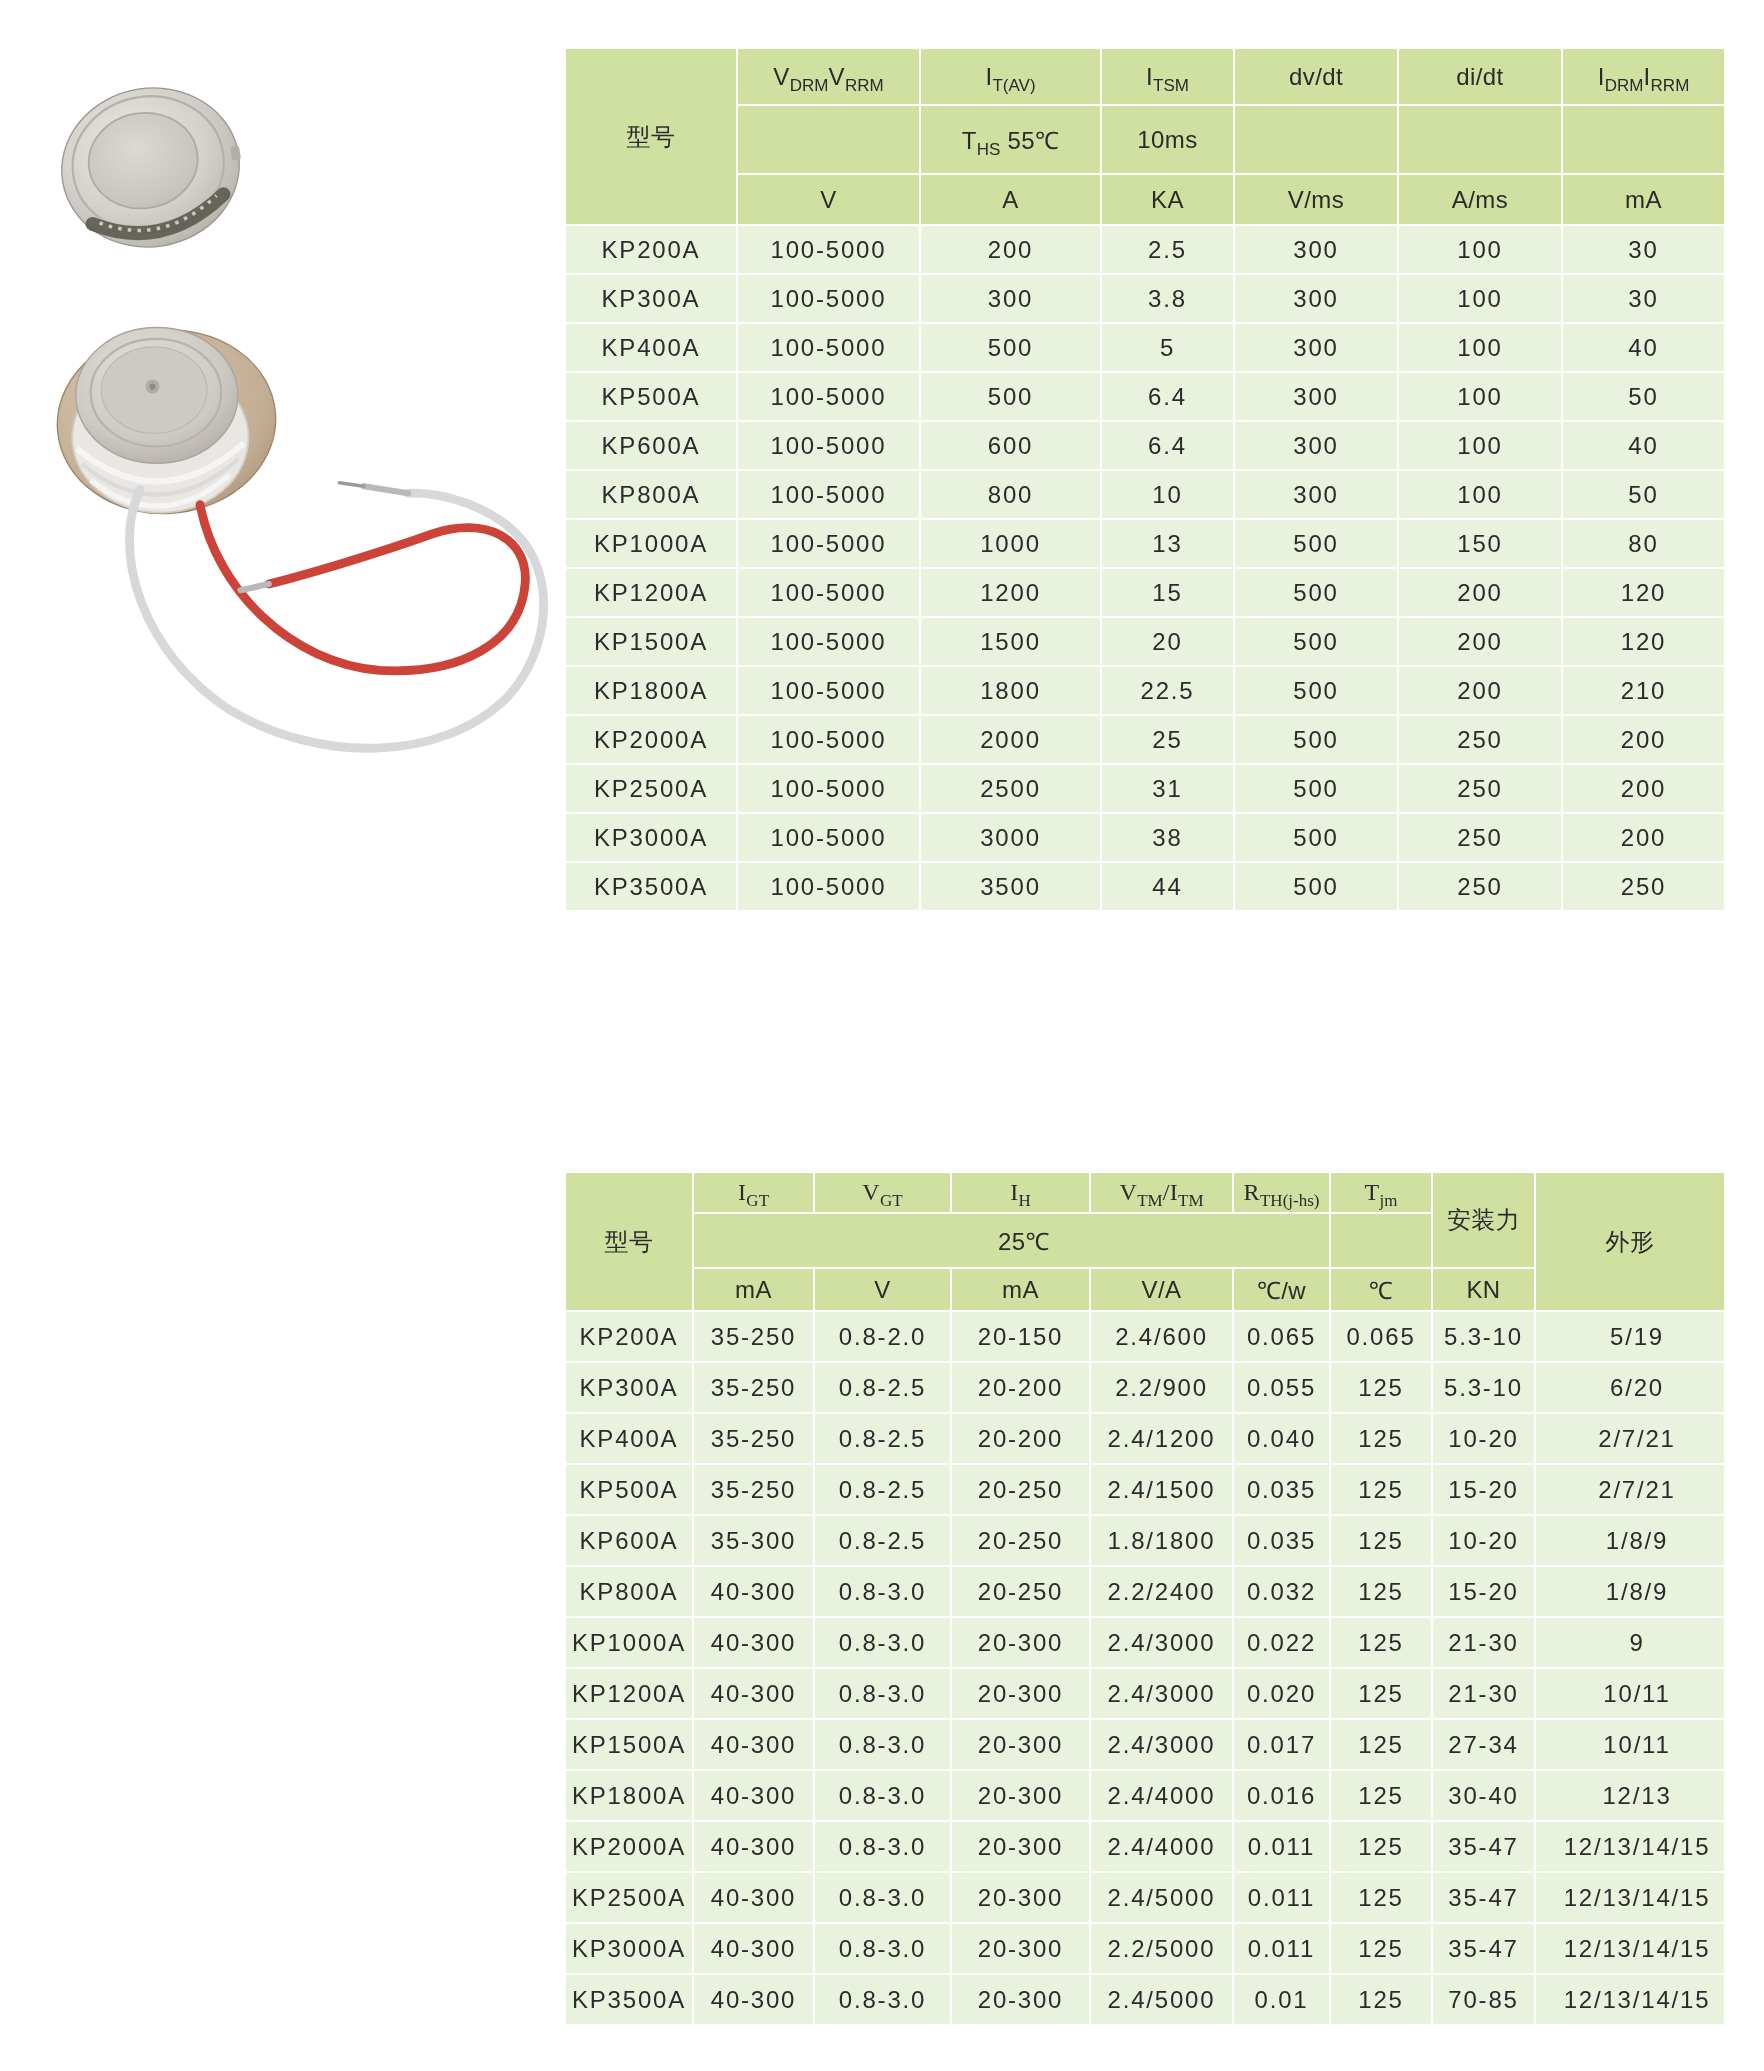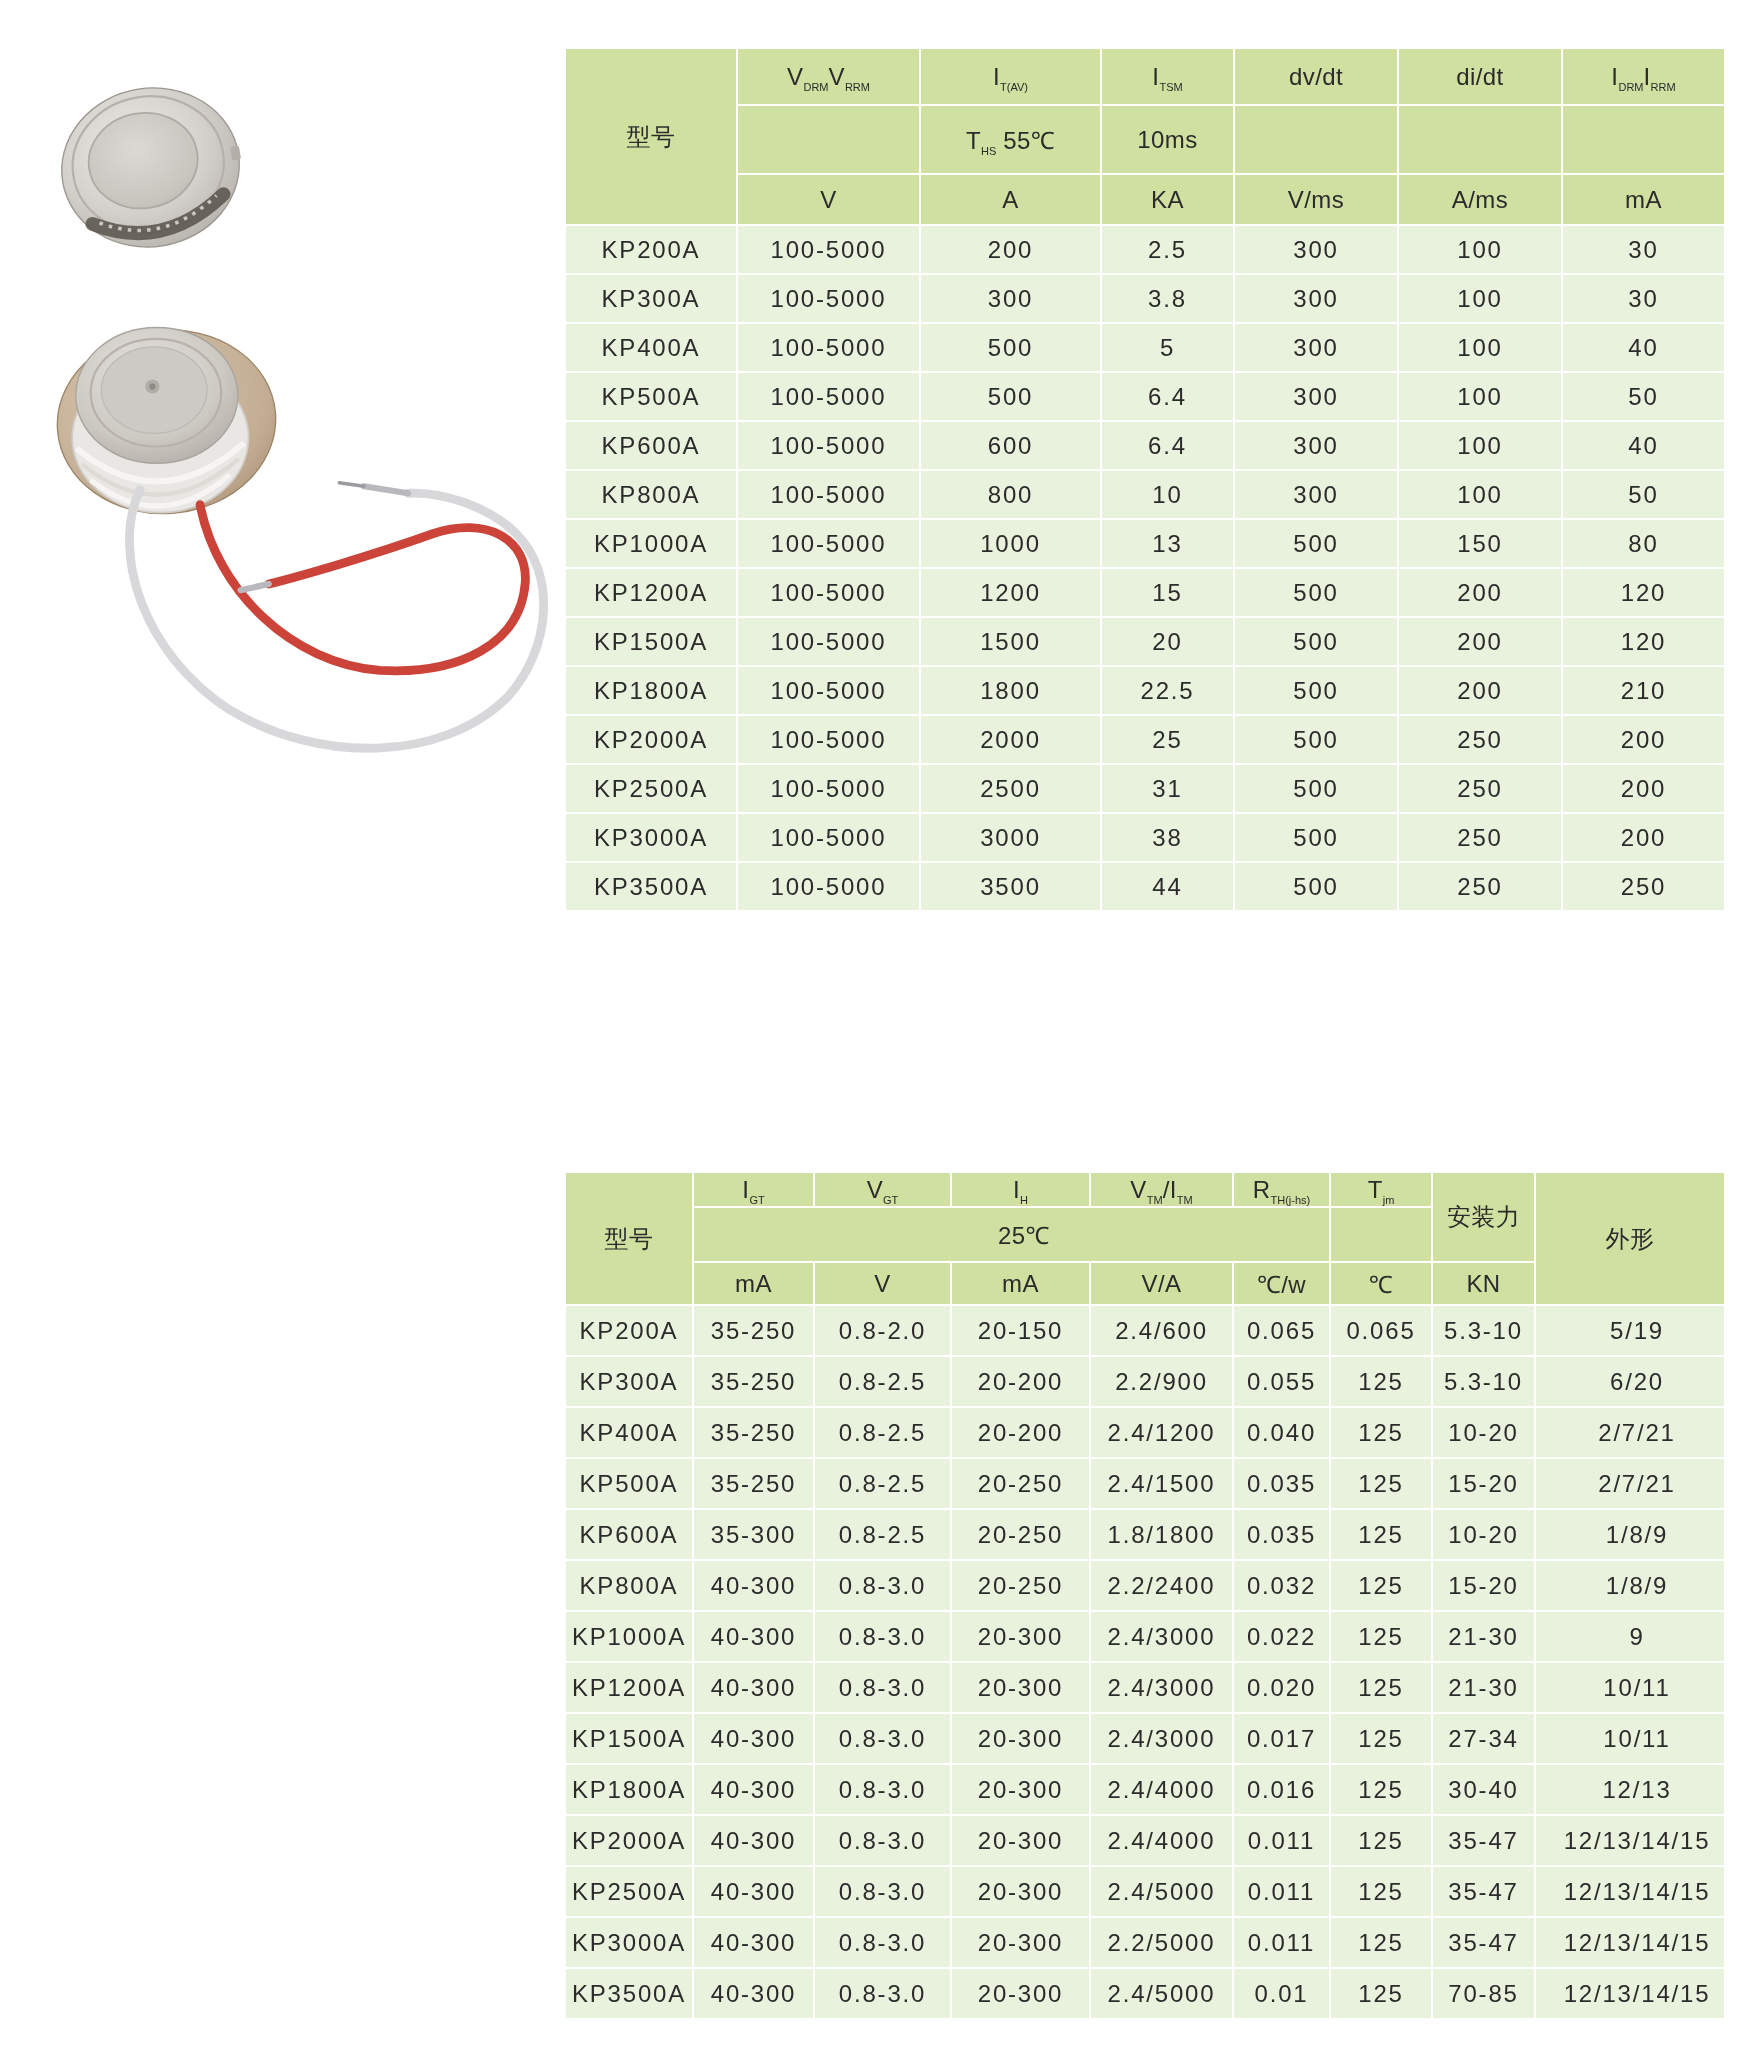--- a/index.html
+++ b/index.html
@@ -8,32 +8,32 @@
 
   
   table.spec{border-collapse:separate;border-spacing:2.6px;table-layout:fixed;position:absolute;}
   .spec th,.spec td{
     text-align:center;vertical-align:middle;color:#2b2b2b;font-weight:400;
     padding:0;overflow:hidden;white-space:nowrap;
   }
   .spec thead th,.spec thead td{background:#cfe0a0;font-size:24px;letter-spacing:0.4px;}
   .spec tbody th,.spec tbody td{background:#e9f2dc;font-size:24px;letter-spacing:1.8px;}
   .cn{font-size:25.6px;letter-spacing:0.9px;}
-  .sb{font-size:11px;letter-spacing:0;position:relative;top:6.2px;}
+  .sb{font-size:17px;letter-spacing:0;position:relative;top:6.2px;}
   td.left{text-align:center;padding-left:14px;letter-spacing:0.9px;font-size:23px;}
   td.va{font-size:22px;letter-spacing:0.4px;margin-top:38px;}
   td.cond-left{text-align:center;padding-left:25px;}
 
   #t1{left:564px;top:47px;}
   #t2{left:564px;top:1171px;}
   #t1 thead tr.r1>*{height:55px;}
   #t1 thead tr.r2>*{height:67px;}
   #t1 thead tr.r3>*{height:49px;}
   #t1 tbody tr>*{height:47px;}
-  #t2 thead tr.r1>*{height:33px;}
+  #t2 thead tr.r1>*{height:39px;font-family:Liberation Serif, serif;}
   #t2 thead tr.r2>*{height:53px;}
   #t2 thead tr.r3>*{height:41px;}
   #t2 tbody tr>*{height:49px;}
 
   
   #photo1{position:absolute;left:49px;top:75px;}
   #photo2{position:absolute;left:26.5px;top:309px;}
 </style>
 </head>
 <body>

